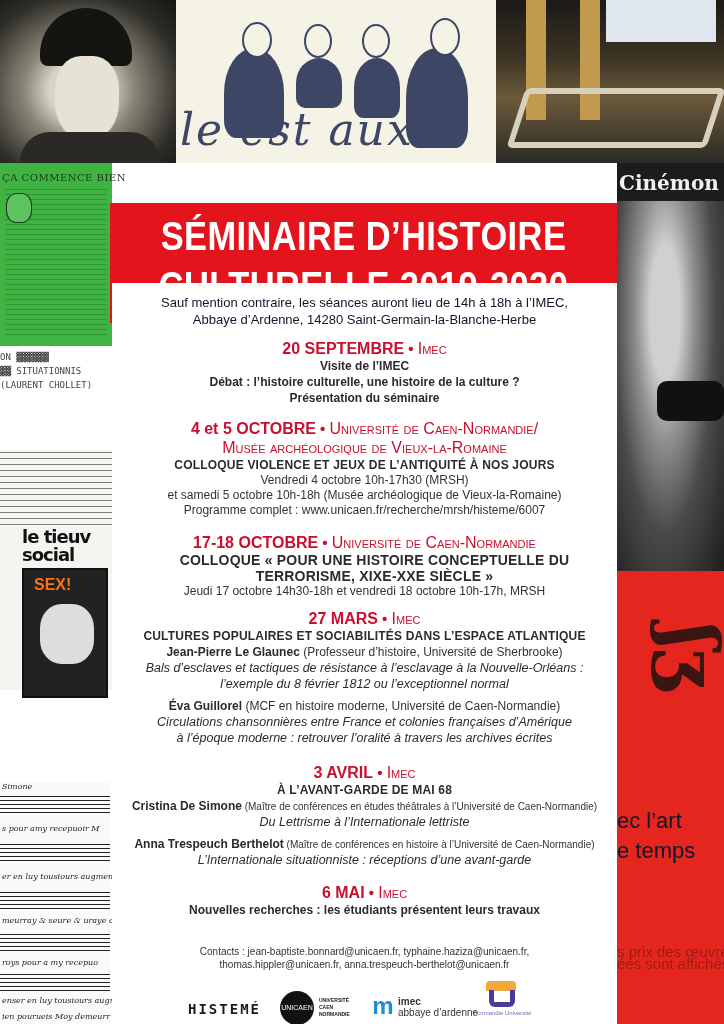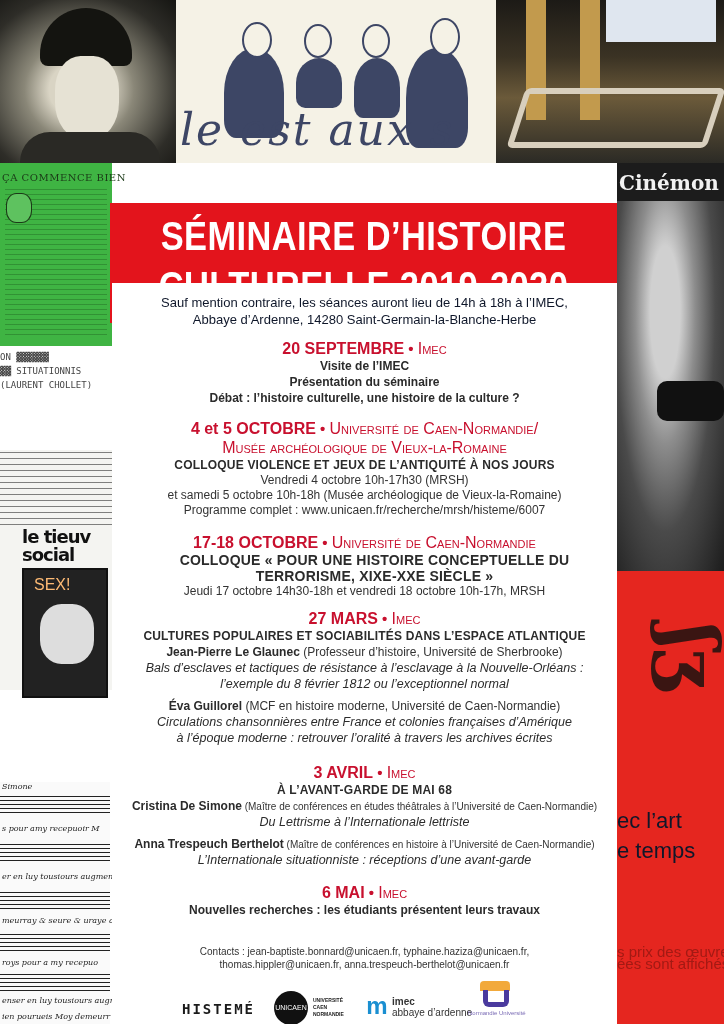--- a/index.html
+++ b/index.html
@@ -32,21 +32,21 @@
     background: repeating-linear-gradient(180deg, rgba(20,70,20,0.45) 0 1px, transparent 1px 5px); opacity: 0.7; }
   .green-doc .portrait { position: absolute; left: 6px; top: 30px; width: 26px; height: 30px; border: 1px solid #1b3a17; border-radius: 40%; background: #5ec25f; }
 
   .handwritten { position: absolute; left: 0; top: 350px; width: 112px; font-family: "DejaVu Sans Mono", monospace; font-size: 9px; color: #444; line-height: 14px; }
 
   .press-clip { position: absolute; left: 0; top: 450px; width: 112px; height: 240px; background: #f4f4f1; }
   .press-clip .text { position: absolute; left: 0; top: 2px; width: 112px; height: 78px;
     background: repeating-linear-gradient(180deg, rgba(30,30,30,0.55) 0 1px, transparent 1px 6px); }
   .press-clip .logo { position: absolute; left: 22px; top: 78px; font-family: "DejaVu Sans", sans-serif; font-weight: bold; font-size: 18px; line-height: 18px; color: #111; letter-spacing: -1px; }
   .press-clip .comic { position: absolute; left: 22px; top: 118px; width: 86px; height: 130px; background: #222; border: 2px solid #111; }
-  .press-clip .comic .sex { position: absolute; left: 10px; top: 6px; color: #fdba74; font-weight: normal; font-size: 16px; }
+  .press-clip .comic .sex { position: absolute; left: 10px; top: 6px; color: #f97316; font-weight: bold; font-size: 16px; }
   .press-clip .comic .face { position: absolute; left: 16px; top: 34px; width: 54px; height: 60px; background: #ddd; border-radius: 40%; }
 
   .sheet-music { position: absolute; left: 0; top: 782px; width: 110px; height: 242px; background: #fafafa; }
   .sheet-music .staff { position: absolute; left: 0; width: 110px; height: 20px;
     background: repeating-linear-gradient(180deg, #222 0 1px, transparent 1px 4px); }
   .sheet-music .lyric { position: absolute; left: 2px; font-family: "DejaVu Serif", serif; font-style: italic; font-size: 8px; color: #222; white-space: nowrap; }
 
   .cinemonde { position: absolute; left: 617px; top: 163px; width: 107px; height: 408px; background: #222; }
   .cinemonde .mast { position: absolute; left: 0; top: 0; width: 107px; height: 38px; background: #1c1c1c; color: #f2f2f2; font-family: "DejaVu Serif", serif; font-weight: bold; font-size: 20px; padding: 8px 0 0 2px; white-space: nowrap; overflow: hidden; }
   .cinemonde .photo-bw { position: absolute; left: 0; top: 38px; width: 107px; height: 370px;
@@ -73,21 +73,21 @@
   .b { font-weight: bold; color: #2b2b2b; font-size: 12px; line-height: 16px; }
   .n { color: #333; font-size: 12px; line-height: 15px; }
   .cap { font-weight: bold; color: #2b2b2b; font-size: 12px; line-height: 16px; letter-spacing: 0.2px; }
   .bi { font-weight: normal; font-style: italic; color: #2b2b2b; font-size: 12.5px; line-height: 16px; }
   .sm { font-size: 10px; color: #333; }
   .block { position: absolute; left: 0; width: 100%; }
   .gap { height: 6px; }
 
   .contacts { position: absolute; left: 0; top: 662px; width: 100%; font-size: 10px; line-height: 13px; color: #333; }
 
-  .logos { position: absolute; left: 64px; top: 710px; width: 440px; height: 30px; }
+  .logos { position: absolute; left: 70px; top: 710px; width: 440px; height: 30px; }
   .logo { position: absolute; top: 0; }
   .logo-histeme { left: 6px; top: 8px; font-family: "DejaVu Sans Mono", monospace; font-size: 14px; font-weight: bold; letter-spacing: 2px; color: #1a1a1a; }
   .logo-unicaen { left: 98px; top: -2px; width: 34px; height: 34px; border-radius: 50%; background: #111; color: #fff; font-size: 7px; line-height: 34px; text-align: center; }
   .logo-unicaen-txt { left: 137px; top: 4px; font-size: 5px; line-height: 7px; color: #222; font-weight: bold; text-align: left; }
   .logo-imec-m { left: 190px; top: 2px; width: 22px; height: 22px; color: #1a8fd1; font-weight: bold; font-size: 24px; line-height: 22px; }
   .logo-imec-txt { left: 216px; top: 3px; font-size: 10px; line-height: 11px; color: #333; text-align: left; }
   .logo-nu-shape { left: 304px; top: -12px; width: 30px; height: 26px; }
   .logo-nu-top { position: absolute; left: 0; top: 0; width: 30px; height: 10px; background: #f2a93b; border-radius: 4px 4px 0 0; }
   .logo-nu-bot { position: absolute; left: 3px; top: 9px; width: 26px; height: 17px; border: 5px solid #4a3a9e; border-top: none; border-radius: 0 0 6px 6px; }
   .logo-nu-txt { left: 292px; top: 17px; font-size: 6px; color: #7a6bb5; white-space: nowrap; }
@@ -187,22 +187,22 @@
   <div class="intro">
     <div>Sauf mention contraire, les séances auront lieu de 14h à 18h à l’IMEC,</div>
     <div>Abbaye d’Ardenne, 14280 Saint-Germain-la-Blanche-Herbe</div>
   </div>
 
   <div class="block" style="top:56px;">
     <div class="date-line">
       <span class="date">20 SEPTEMBRE</span><span class="sep"> • </span><span class="venue">Imec</span>
     </div>
     <div class="b">Visite de l’IMEC</div>
+    <div class="b">Débat : l’histoire culturelle, une histoire de la culture ?</div>
     <div class="b">Présentation du séminaire</div>
-    <div class="b">Débat : l’histoire culturelle, une histoire de la culture ?</div>
   </div>
 
   <div class="block" style="top:136px;">
     <div class="date-line">
       <span class="date">4 et 5 OCTOBRE</span><span class="sep"> • </span><span class="venue">Université de Caen-Normandie/</span>
     </div>
     <div class="date-line">
       <span class="venue">Musée archéologique de Vieux-la-Romaine</span>
     </div>
     <div class="cap">COLLOQUE VIOLENCE ET JEUX DE L’ANTIQUITÉ À NOS JOURS</div>

